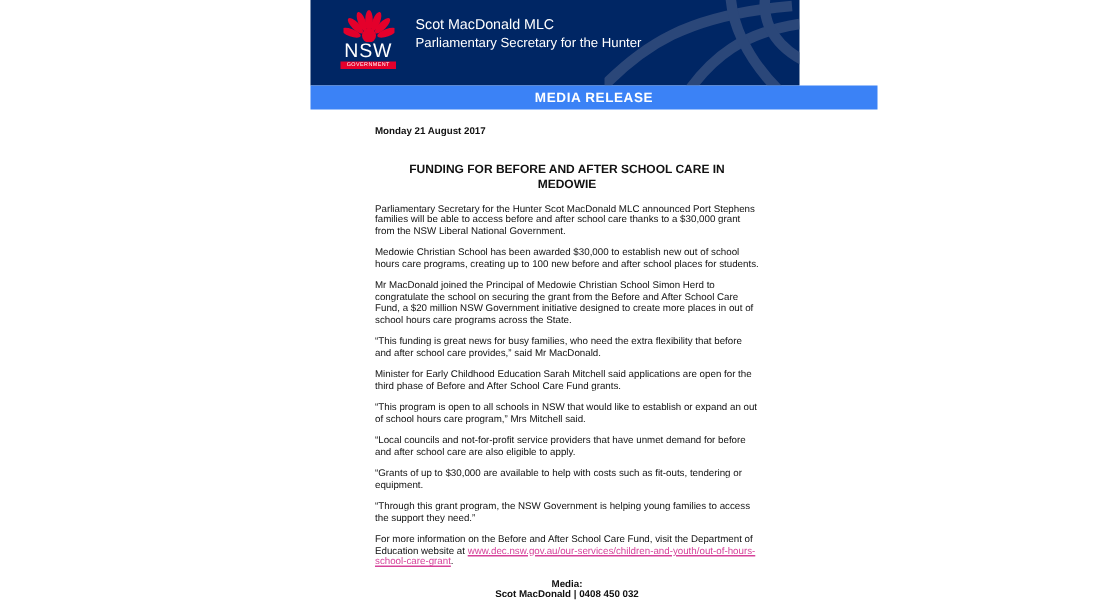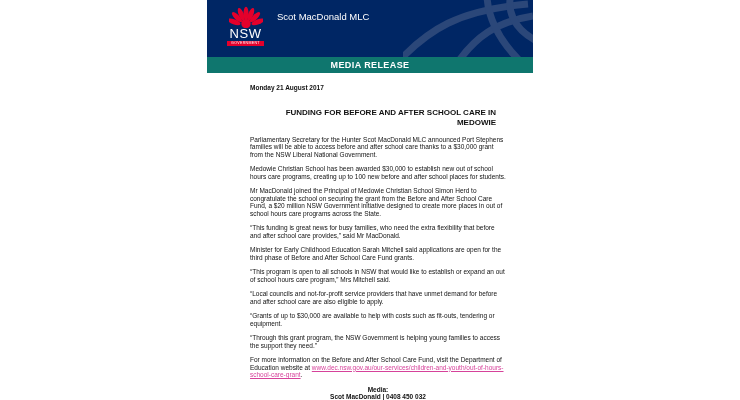--- a/index.html
+++ b/index.html
@@ -56,43 +56,43 @@
   .hdr-text {
     position: absolute;
     left: 70px; top: 11px;
     color: #ffffff;
   }
   .hdr-name { font-weight: normal; font-size: 9.5px; line-height: 12px; }
   .hdr-role { font-size: 8.8px; line-height: 11px; }
   .banner {
     position: absolute;
     left: 0; top: 57px;
-    width: 326px; height: 16px;
-    background: #0f766e;
+    width: 378px; height: 16px;
+    background: #3b82f6;
     color: #fff;
     font-weight: bold;
     font-size: 9px;
     letter-spacing: 0.4px;
     text-align: center;
     line-height: 16px;
   }
   .content {
     position: absolute;
     left: 43px; top: 84px;
     width: 256px;
     color: #111;
     font-size: 6.5px;
     line-height: 7.5px;
   }
   .date { font-weight: bold; margin: 0 0 8px 0; }
   .title {
     font-weight: bold;
     font-size: 8px;
     line-height: 10px;
-    text-align: right;
+    text-align: center;
     margin: 16px 10px 8px 10px;
   }
   .para { margin: 0 0 7px 0; overflow-wrap: break-word; }
   .link { color: #D6429A; text-decoration: underline; }
   .media { text-align: center; font-weight: bold; }
 </style>
 </head>
 <body>
 
 <div class="page">
@@ -119,20 +119,21 @@
           <ellipse cx="20" cy="11" rx="3" ry="8" transform="rotate(70 20 26)"></ellipse>
           <circle cx="20" cy="23" r="5.5"></circle>
         </g>
       </svg>
       <div class="logo-nsw">NSW</div>
       <div class="logo-gov">GOVERNMENT</div>
     </div>
 
     <div class="hdr-text">
       <div class="hdr-name">Scot MacDonald MLC</div>
+      <div class="hdr-role">Parliamentary Secretary for the Hunter</div>
     </div>
   </div>
 
   <div class="banner">MEDIA RELEASE</div>
 
   <div class="content">
     <div class="date">Monday 21 August 2017</div>
     <div class="title">FUNDING FOR BEFORE AND AFTER SCHOOL CARE IN MEDOWIE</div>
 
     <div class="para">Parliamentary Secretary for the Hunter Scot MacDonald MLC announced Port Stephens families will be able to access before and after school care thanks to a $30,000 grant from the NSW Liberal National Government.</div>

